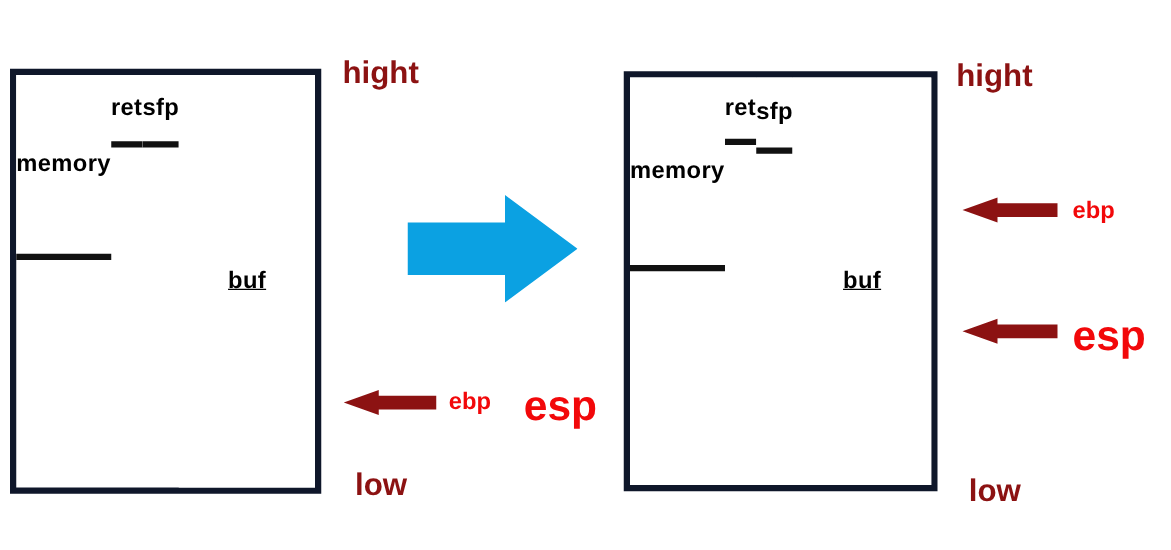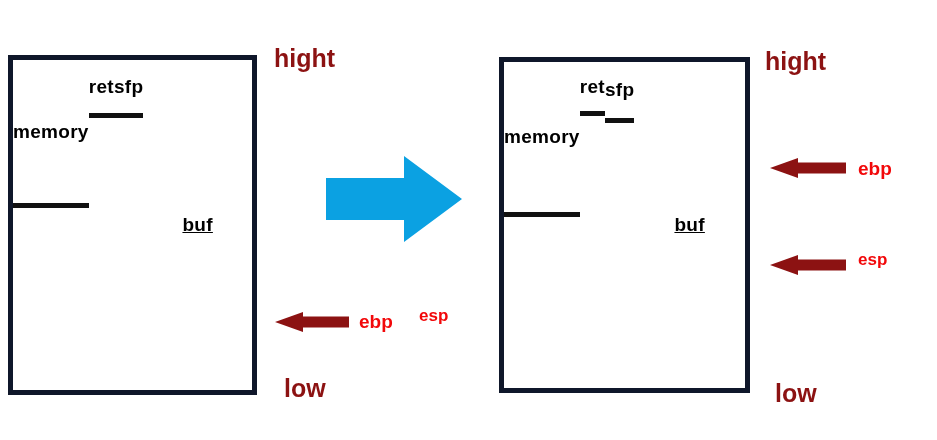--- a/index.html
+++ b/index.html
@@ -57,21 +57,21 @@
   }
   
   .reg {
     position: absolute;
     font-family: "Liberation Sans", sans-serif;
     font-weight: bold;
     color: #F2080A;
     white-space: nowrap;
   }
   .reg.small { font-size: 19px; }
-  .reg.large { font-size: 17px; }
+  .reg.large { font-size: 34px; }
   
   .ptr-arrow {
     position: absolute;
   }
   
   .blue-arrow {
     position: absolute;
   }
 </style>
 </head>

